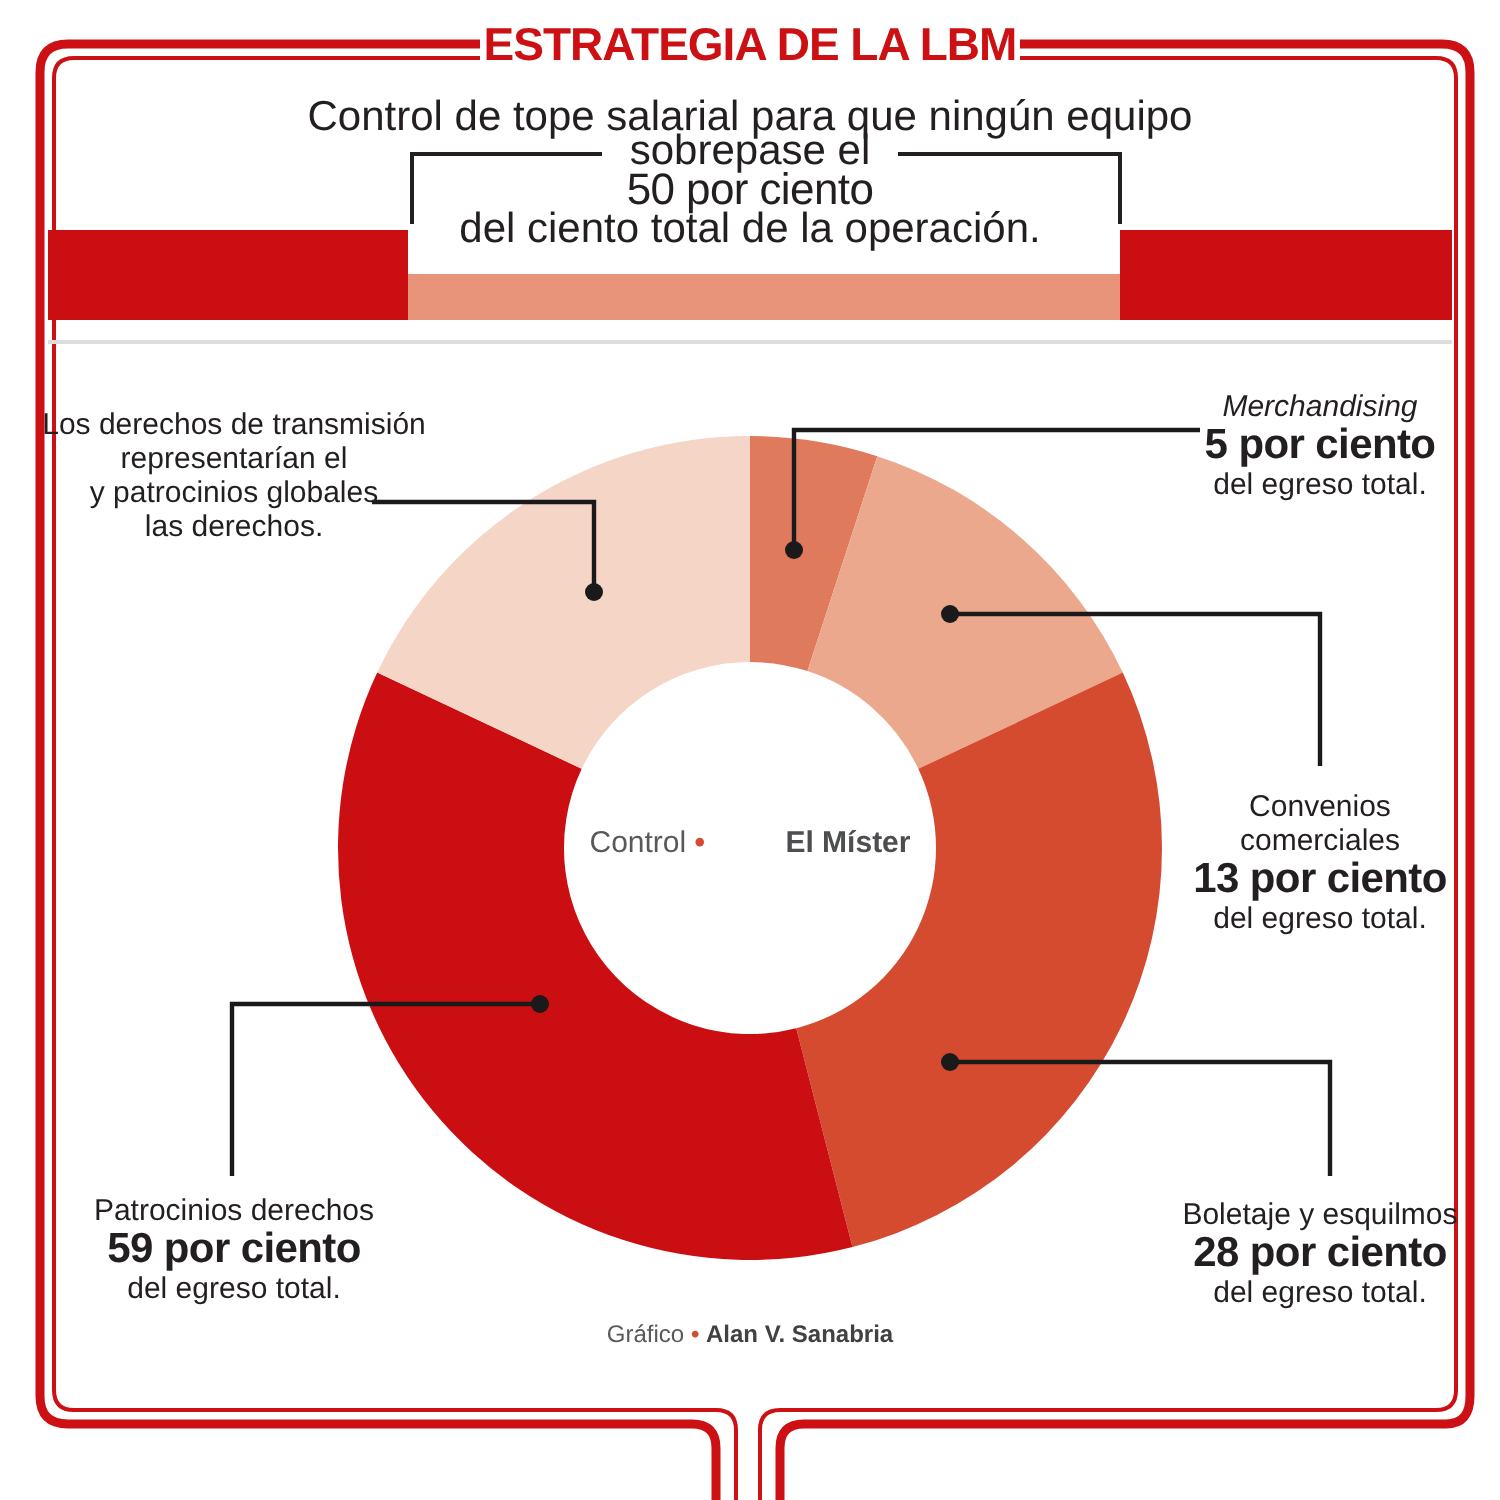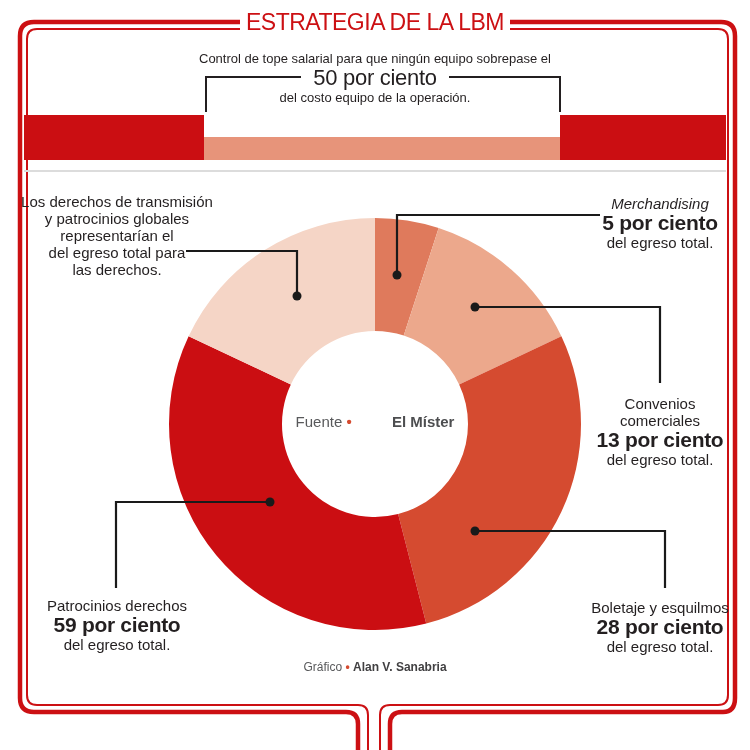--- a/index.html
+++ b/index.html
@@ -3,36 +3,36 @@
 <meta charset="utf-8">
 <style>
   html,body{margin:0;padding:0;}
   body{
     width:750px;height:750px;position:relative;background:#ffffff;
     font-family:"Liberation Sans", sans-serif;color:#231f20;overflow:hidden;
   }
   
   .page-title{
     position:absolute;top:9px;left:0;width:750px;text-align:center;
-    font-size:23px;font-weight:normal;letter-spacing:-0.5px;color:#cc1013;
+    font-size:23px;font-weight:bold;letter-spacing:-0.5px;color:#cc1013;
   }
   
   .cap-text{position:absolute;top:50px;left:125px;width:500px;text-align:center;}
-  .cap-text .small{font-size:13px;line-height:17px;}
+  .cap-text .small{font-size:21px;line-height:17px;}
   .cap-text .big{font-size:22px;line-height:22px;font-weight:normal;letter-spacing:-0.3px;}
   .bar-red{position:absolute;top:115px;height:45px;background:#cb0e12;}
   .bar-left{left:24px;width:180px;}
   .bar-right{left:560px;width:166px;}
   .bar-salmon{position:absolute;top:137px;left:204px;width:356px;height:23px;background:#e7947a;}
   .bar-underline{position:absolute;top:170px;left:24px;width:702px;height:2px;background:#dcdcdc;}
   
   .callout{position:absolute;text-align:center;font-size:15px;line-height:17px;color:#231f20;}
   .callout .big{font-size:21px;line-height:22px;font-weight:bold;letter-spacing:-0.3px;}
   .callout .italic{font-style:italic;}
-  .co-transmision{top:193px;left:2px;width:230px;}
+  .co-transmision{top:204px;left:2px;width:230px;}
   .co-merchandising{top:195px;left:565px;width:190px;}
   .co-convenios{top:395px;left:565px;width:190px;}
   .co-boletaje{top:599px;left:560px;width:200px;}
   .co-patrocinios{top:597px;left:7px;width:220px;}
   
   .source-label{position:absolute;top:413px;left:275px;width:200px;text-align:center;
     font-size:15px;color:#58595b;}
   .source-label b{color:#4d4e50;margin-left:36px;}
   .credit-label{position:absolute;top:660px;left:225px;width:300px;text-align:center;
     font-size:12px;color:#58595b;}
@@ -50,21 +50,21 @@
     <path stroke-width="2" d="M 240 29 H 37 Q 27 29 27 39 V 695 Q 27 705 37 705 H 358 Q 368 705 368 715 V 750"></path>
     <path stroke-width="2" d="M 510 29 H 718 Q 728 29 728 39 V 695 Q 728 705 718 705 H 390 Q 380 705 380 715 V 750"></path>
   </g>
 </svg>
 
 <div class="page-title">ESTRATEGIA DE LA LBM</div>
 
 <div class="cap-text">
   <div class="small">Control de tope salarial para que ningún equipo sobrepase el</div>
   <div class="big">50 por ciento</div>
-  <div class="small">del costo equipo de la operación.</div>
+  <div class="small">del ciento total de la operación.</div>
 </div>
 
 <div class="bar-red bar-left"></div>
 <div class="bar-salmon"></div>
 <div class="bar-red bar-right"></div>
 <div class="bar-underline"></div>
 
 <svg id="donut" width="750" height="750" viewBox="0 0 750 750">
     <path d="M 375.00 218.00 A 206 206 0 0 1 438.66 228.08 L 403.74 335.55 A 93 93 0 0 0 375.00 331.00 Z" fill="#df7a5c"></path>
     <path d="M 438.66 228.08 A 206 206 0 0 1 561.39 336.29 L 459.15 384.40 A 93 93 0 0 0 403.74 335.55 Z" fill="#eca88c"></path>
@@ -89,23 +89,22 @@
     <circle cx="397" cy="275" r="4.5"></circle>
     <circle cx="475" cy="307" r="4.5"></circle>
     <circle cx="475" cy="531" r="4.5"></circle>
     <circle cx="270" cy="502" r="4.5"></circle>
     <circle cx="297" cy="296" r="4.5"></circle>
   </g>
 </svg>
 
 <div class="callout co-transmision">
   <div>Los derechos de transmisión</div>
+  <div>representarían el</div>
   <div>y patrocinios globales</div>
-  <div>representarían el</div>
-  <div>del egreso total para</div>
   <div>las derechos.</div>
 </div>
 
 <div class="callout co-merchandising">
   <div class="italic">Merchandising</div>
   <div class="big">5 por ciento</div>
   <div>del egreso total.</div>
 </div>
 
 <div class="callout co-convenios">
@@ -121,21 +120,21 @@
   <div>del egreso total.</div>
 </div>
 
 <div class="callout co-patrocinios">
   <div>Patrocinios derechos</div>
   <div class="big">59 por ciento</div>
   <div>del egreso total.</div>
 </div>
 
 <div class="source-label">
-  <span>Fuente</span>
+  <span>Control</span>
   <span class="dot-sep">•</span>
   <b>El Míster</b>
 </div>
 
 <div class="credit-label">
   <span>Gráfico</span>
   <span class="dot-sep">•</span>
   <b>Alan V. Sanabria</b>
 </div>
 

